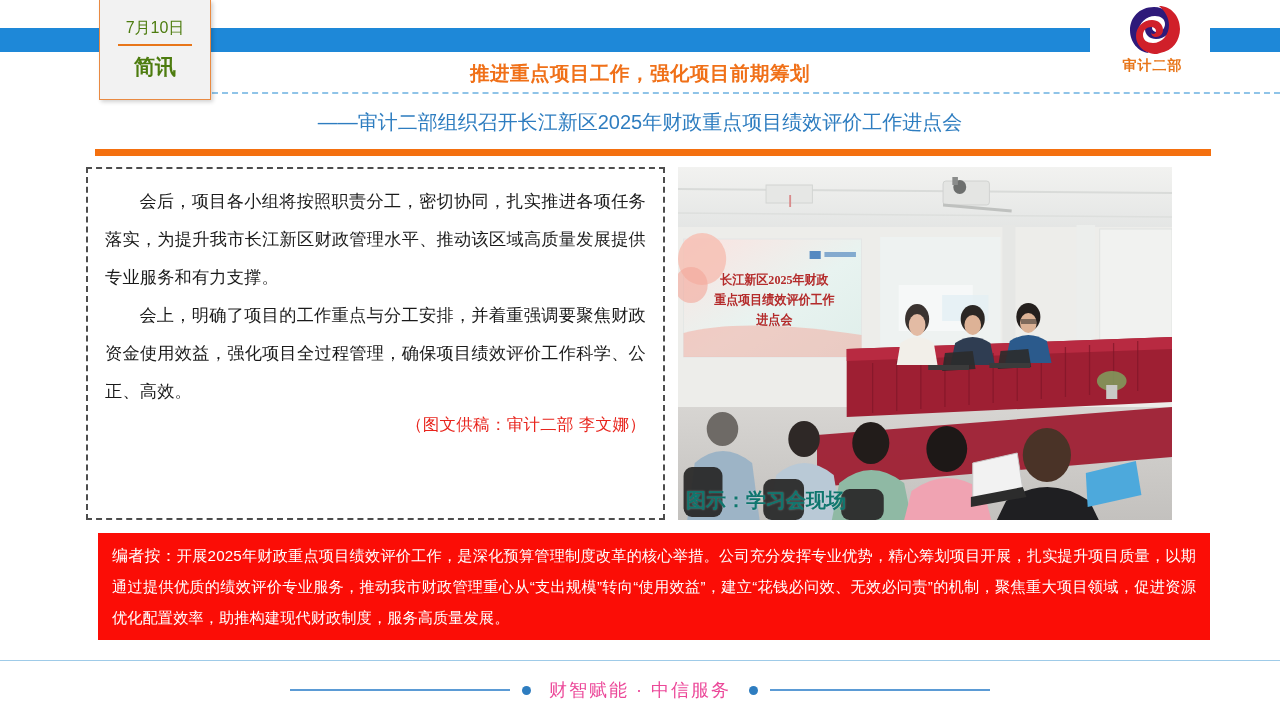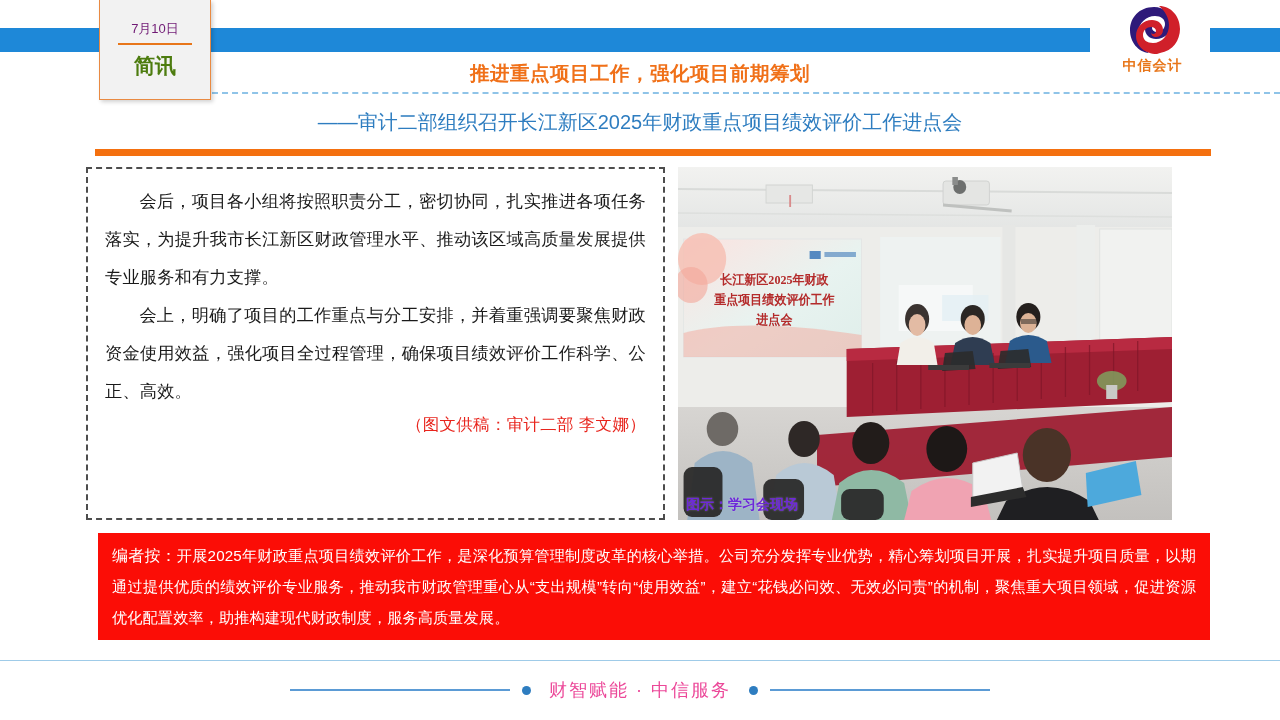--- a/index.html
+++ b/index.html
@@ -37,22 +37,22 @@
     width: 112px; height: 100px;
     background: #f2f2f2;
     border: 1px solid #E98A42;
     border-top: none;
     box-shadow: 2px 2px 4px rgba(0,0,0,0.18);
     display: flex; flex-direction: column;
     align-items: center; justify-content: center;
     z-index: 6;
   }
   .date-badge .date-text {
-    color: #701a75;
-    font-size: 13px;
+    color: #4d7c0f;
+    font-size: 16px;
     letter-spacing: 0px;
     padding-bottom: 3px;
   }
   .date-badge .date-rule {
     width: 74px; height: 2px; background: #E8761A;
     margin: 2px 0 7px 0;
   }
   .date-badge .kind-text {
     color: #4d7c0f;
     font-size: 21px;
@@ -134,22 +134,22 @@
   
   .photo {
     position: absolute; left: 678px; top: 167px;
     width: 494px; height: 353px;
     overflow: hidden;
     background: #cfd3d6;
   }
   .photo svg { display: block; width: 100%; height: 100%; }
   .photo-caption {
     position: absolute; left: 8px; bottom: 6px;
-    color: #6d28d9;
-    font-size: 14px;
+    color: #0f766e;
+    font-size: 20px;
     font-weight: bold;
     text-shadow: 0 0 2px rgba(255,255,255,0.35);
   }
 
   
   .note-box {
     position: absolute; left: 98px; top: 533px;
     width: 1112px; height: 107px;
     background: #FB0D06;
     padding: 7px 14px 6px 14px;
@@ -205,21 +205,21 @@
     <div class="kind-text">简讯</div>
   </div>
 
   <div class="header-dashed"></div>
 
   <div class="logo-wrap">
     <svg width="58" height="52" viewBox="0 0 58 52">
       <path d="M30 3 C15 3 6 14 6 26 C6 38 14 48 25 49 C17 44 13 36 14 28 C15 19 22 12 31 12 C37 12 41 15 41 20 C41 25 37 28 33 28 C30 28 28 26 28 24 C28 22 29 21 31 21 C32 21 33 22 33 23 C33 20 31 18 28 18 C24 18 21 21 21 25 C21 31 26 35 32 35 C41 35 48 28 48 19 C48 10 40 3 30 3 Z" fill="#2E1A7A"></path>
       <path d="M36 49 C49 47 56 36 56 25 C56 12 47 2 35 2 C41 7 45 14 45 21 C45 31 38 39 29 39 C23 39 19 36 19 31 C19 26 23 23 27 23 C30 23 32 25 32 27 C32 29 31 30 29 30 C28 30 27 29 27 28 C27 31 29 33 32 33 C36 33 39 30 39 26 C39 20 34 16 28 16 C19 16 12 23 12 32 C12 42 21 50 33 50 Z" fill="#D0202A"></path>
     </svg>
-    <div class="logo-text">中信会计</div>
+    <div class="logo-text">审计二部</div>
   </div>
 
   <div class="main-title">推进重点项目工作，强化项目前期筹划</div>
   <div class="sub-title">——审计二部组织召开长江新区2025年财政重点项目绩效评价工作进点会</div>
   <div class="orange-rule"></div>
 
   <div class="text-box">
     <p class="para">会后，项目各小组将按照职责分工，密切协同，扎实推进各项任务落实，为提升我市长江新区财政管理水平、推动该区域高质量发展提供专业服务和有力支撑。</p>
     <p class="para">会上，明确了项目的工作重点与分工安排，并着重强调要聚焦财政资金使用效益，强化项目全过程管理，确保项目绩效评价工作科学、公正、高效。</p>
     <div class="byline">（图文供稿：审计二部  李文娜）</div>

